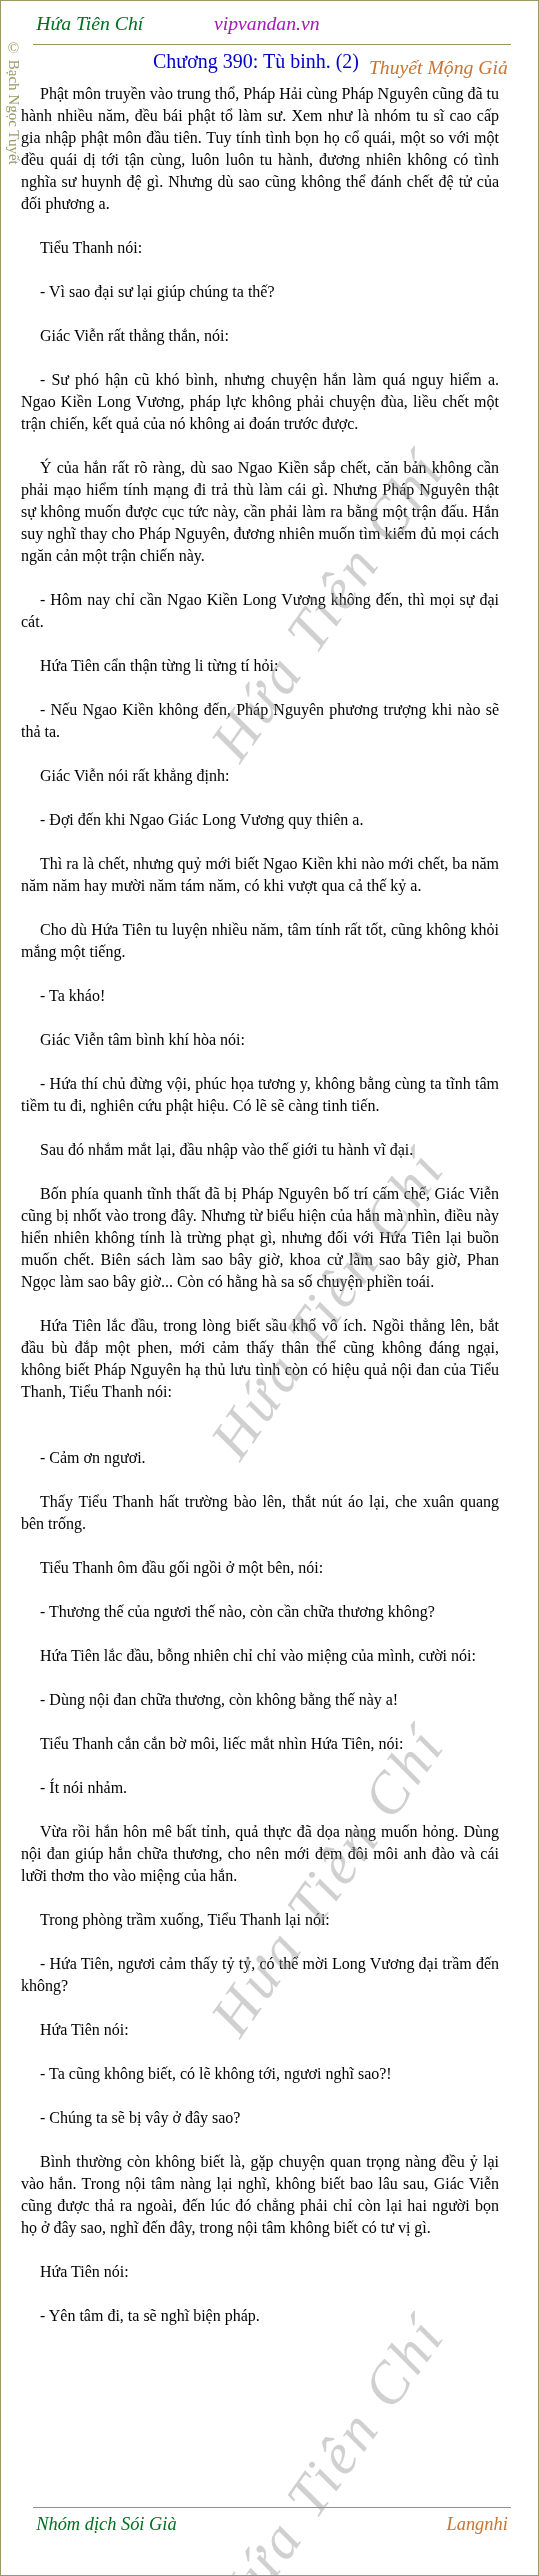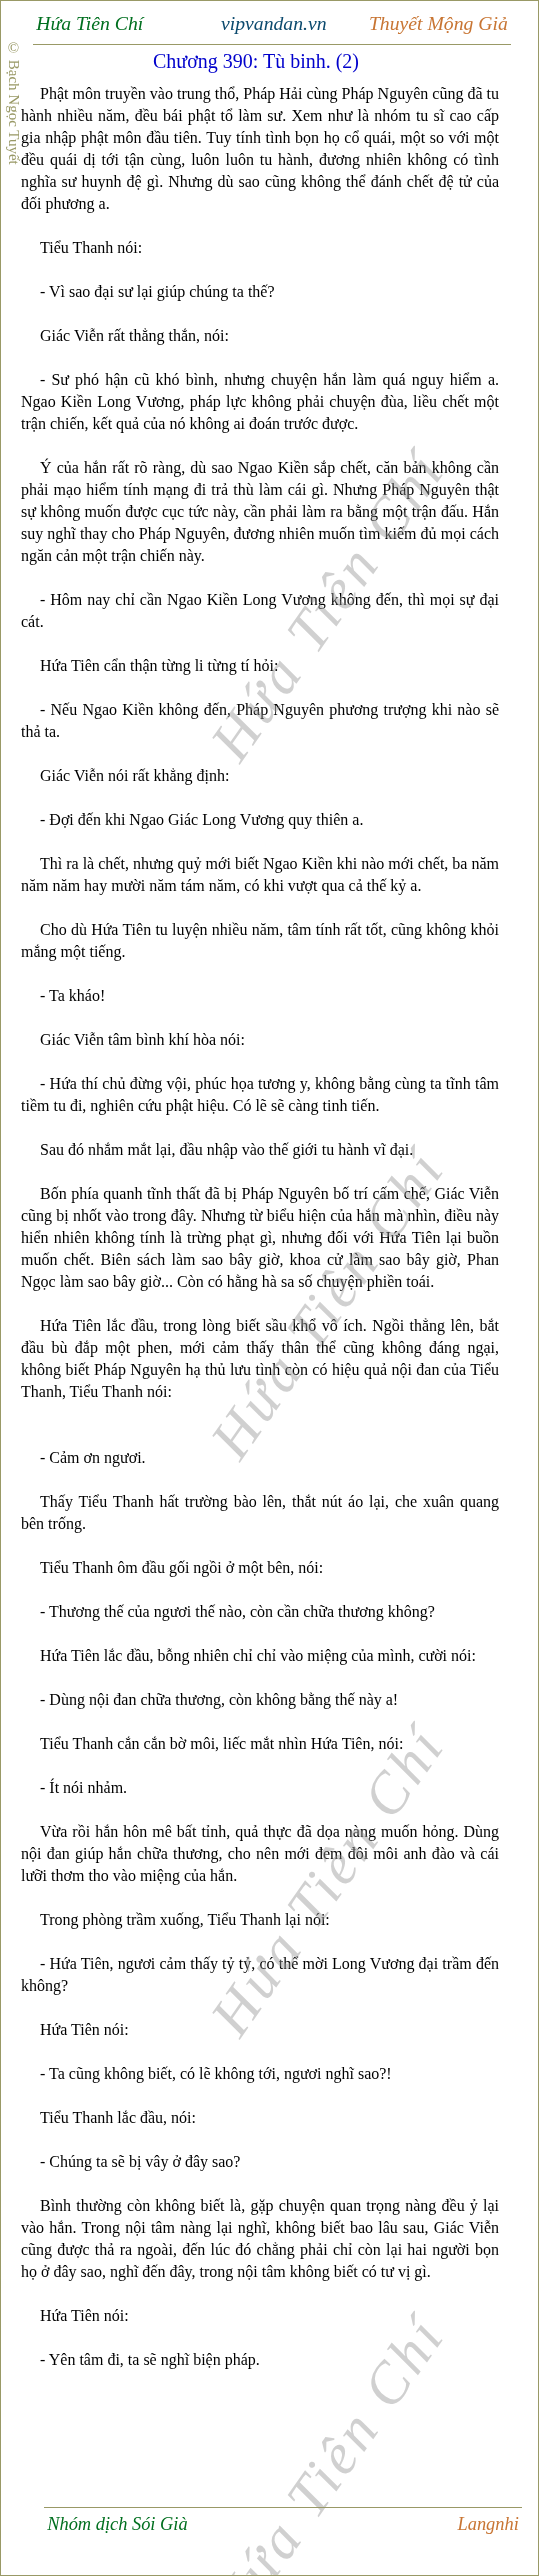--- a/index.html
+++ b/index.html
@@ -27,22 +27,22 @@
       position: absolute;
       left: 32px; top: 6.3px;
       width: 478px; height: 37px;
       border-bottom: 1.9px solid #999966;
       font-family: "Liberation Serif", serif;
       font-style: italic;
       font-size: 19.7px;
     }
     .header span { position: absolute; top: 5px; white-space: nowrap; }
     .h-title { left: 3.2px; color: #006f1f; }
-    .h-site { left: 188px; color: #0c4a6e; }
-    .h-author { right: 3.2px; color: #c87533; }
+    .h-site { left: 181px; color: #a21caf; }
+    .h-author { right: 3.2px; color: #c87533; margin-top: 44px; }
     .chapter-title {
       position: absolute;
       left: 16px; top: 43px; width: 478px;
       text-align: center;
       font-family: "Liberation Serif", serif;
       font-size: 20px;
       color: #0000cc;
       line-height: 34px;
     }
     .content {
@@ -60,21 +60,20 @@
     }
     .content p.gap-extra { margin-top: 44px; }
     .footer {
       position: absolute;
       left: 32px; top: 2506px;
       width: 478px; height: 38px;
       border-top: 1.9px solid #999966;
       font-family: "Liberation Serif", serif;
       font-style: italic;
       font-size: 18.4px;
-      margin-left: 11px;
     }
     .footer span { position: absolute; top: 6.3px; white-space: nowrap; }
     .f-group { left: 3.2px; color: #006f1f; }
     .f-translator { right: 3.2px; color: #c87533; }
     .watermark {
       position: absolute;
       font-family: "Liberation Serif", serif;
       font-style: italic;
       font-size: 58px;
       color: rgba(150,150,150,0.45);
@@ -126,21 +125,20 @@
     <p>- Thương thế của ngươi thế nào, còn cần chữa thương không?</p>
     <p>Hứa Tiên lắc đầu, bỗng nhiên chỉ chỉ vào miệng của mình, cười nói:</p>
     <p>- Dùng nội đan chữa thương, còn không bằng thế này a!</p>
     <p>Tiểu Thanh cắn cắn bờ môi, liếc mắt nhìn Hứa Tiên, nói:</p>
     <p>- Ít nói nhảm.</p>
     <p>Vừa rồi hắn hôn mê bất tỉnh, quả thực đã dọa nàng muốn hỏng. Dùng nội đan giúp hắn chữa thương, cho nên mới đem đôi môi anh đào và cái lưỡi thơm tho vào miệng của hắn.</p>
     <p>Trong phòng trầm xuống, Tiểu Thanh lại nói:</p>
     <p>- Hứa Tiên, ngươi cảm thấy tỷ tỷ, có thể mời Long Vương đại trầm đến không?</p>
     <p>Hứa Tiên nói:</p>
     <p>- Ta cũng không biết, có lẽ không tới, ngươi nghĩ sao?!</p>
-    <p>Tiểu Thanh lắc đầu, nói:</p>
     <p>- Chúng ta sẽ bị vây ở đây sao?</p>
     <p>Bình thường còn không biết là, gặp chuyện quan trọng nàng đều ỷ lại vào hắn. Trong nội tâm nàng lại nghĩ, không biết bao lâu sau, Giác Viễn cũng được thả ra ngoài, đến lúc đó chẳng phải chỉ còn lại hai người bọn họ ở đây sao, nghĩ đến đây, trong nội tâm không biết có tư vị gì.</p>
     <p>Hứa Tiên nói:</p>
     <p>- Yên tâm đi, ta sẽ nghĩ biện pháp.</p>
   </div>
 
   <div class="watermark" style="left:146px; top:571px;">Hứa Tiên Chí</div>
   <div class="watermark" style="left:146px; top:1269px;">Hứa Tiên Chí</div>
   <div class="watermark" style="left:146px; top:1846px;">Hứa Tiên Chí</div>
   <div class="watermark" style="left:146px; top:2436px;">Hứa Tiên Chí</div>

